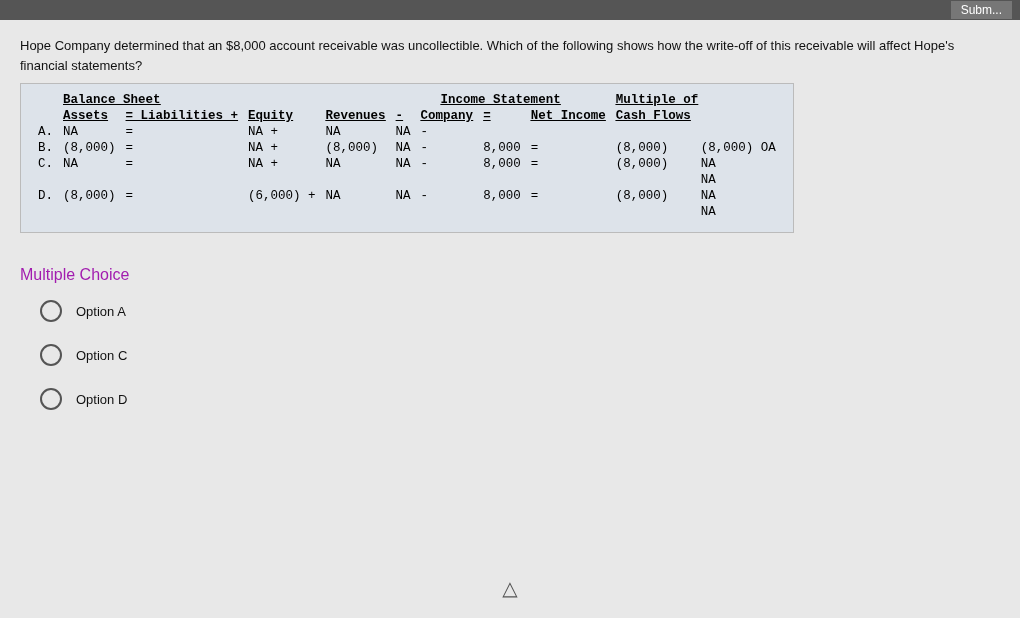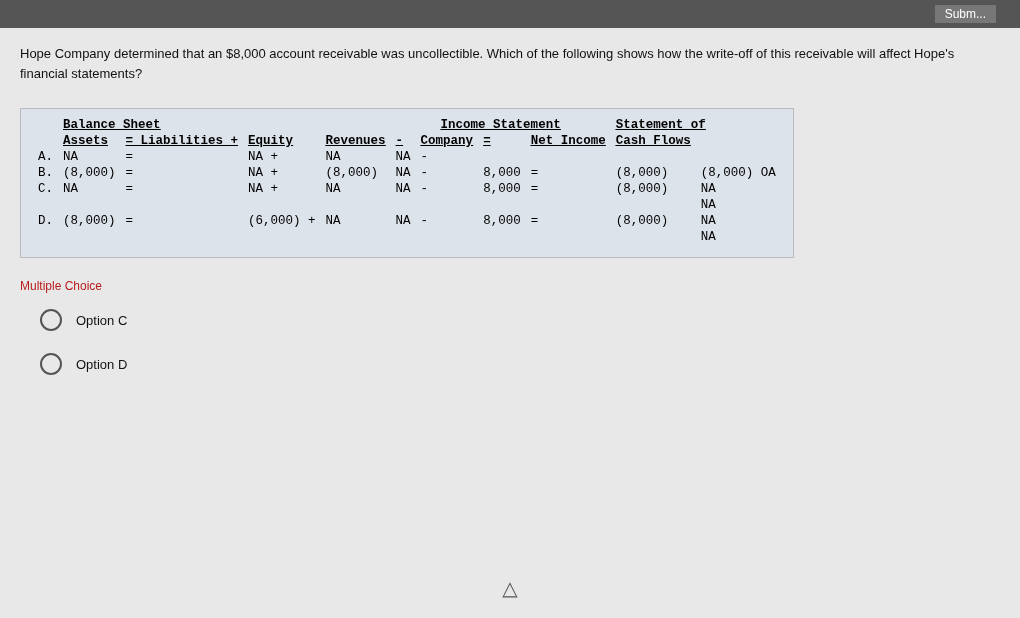--- a/index.html
+++ b/index.html
@@ -6,43 +6,43 @@
     body {
       font-family: Arial, sans-serif;
       font-size: 13px;
       background: #e8e8e8;
       width: 1020px;
       min-height: 618px;
       position: relative;
     }
     .top-bar {
       background: #555;
-      height: 28px;
+      height: 20px;
       display: flex;
       justify-content: flex-end;
       align-items: center;
-      padding-right: 24px;
+      padding-right: 8px;
     }
     .top-bar-btn {
       background: #777;
       color: white;
       border: none;
       padding: 2px 10px;
       font-size: 12px;
       cursor: pointer;
     }
     .content-area {
       background: #e8e8e8;
       padding: 16px 20px 10px 20px;
     }
     .question-text {
       font-size: 13px;
       color: #111;
       line-height: 1.5;
-      margin-bottom: 25px;
+      margin-bottom: 8px;
       max-width: 960px;
     }
     .table-container {
       background: #dde3ea;
       border: 1px solid #bbb;
       padding: 8px 12px 12px 12px;
       margin-bottom: 10px;
       display: inline-block;
       min-width: 750px;
     }
@@ -56,24 +56,24 @@
       white-space: nowrap;
       vertical-align: top;
     }
     .header-row td {
       font-weight: bold;
       font-style: normal;
       text-decoration: underline;
     }
     .underline { text-decoration: underline; }
     .multiple-choice-label {
-      font-size: 12px;
-      color: #b91c1c;
+      font-size: 16px;
+      color: #a21caf;
       margin-bottom: 12px;
-      margin-top: 8px;
+      margin-top: 20px;
     }
     .options-area {
       background: #e8e8e8;
       padding: 4px 0 10px 20px;
     }
     .option-item {
       display: flex;
       align-items: center;
       margin-bottom: 22px;
       cursor: pointer;
@@ -115,21 +115,21 @@
   <p class="question-text">Hope Company determined that an $8,000 account receivable was uncollectible. Which of the following shows how the write-off of this receivable will affect Hope's financial statements?</p>
 
   <div class="table-container">
     <table class="main-table">
       <thead>
         <tr class="header-row">
           <td></td>
           <td colspan="3"><span class="underline">Balance Sheet</span></td>
           <td></td>
           <td colspan="4" style="text-align:center;margin-top:20px;"><span class="underline">Income Statement</span></td>
-          <td colspan="2"><span class="underline">Statement of</span></td>
+          <td colspan="2"><span class="underline">Multiple of</span></td>
         </tr>
         <tr class="header-row">
           <td></td>
           <td><span class="underline">Assets</span></td>
           <td><span>= Liabilities +</span></td>
           <td><span class="underline">Equity</span></td>
           <td><span class="underline">Revenues</span></td>
           <td>-</td>
           <td><span class="underline">Company</span></td>
           <td>=</td>
@@ -198,20 +198,24 @@
       <td colspan="10"></td>
       <td>NA</td>
     </tr>
         </tbody>
     </table>
   </div>
 
   <div class="multiple-choice-label">Multiple Choice</div>
 
   <div class="options-area" id="options-area">
+  <div class="option-item">
+    <div class="option-radio"></div>
+    <span class="option-label-text">Option A</span>
+  </div>
       <div class="option-item">
     <div class="option-radio"></div>
     <span class="option-label-text">Option C</span>
   </div>
       <div class="option-item">
     <div class="option-radio"></div>
     <span class="option-label-text">Option D</span>
   </div>
     </div>
 </div>

